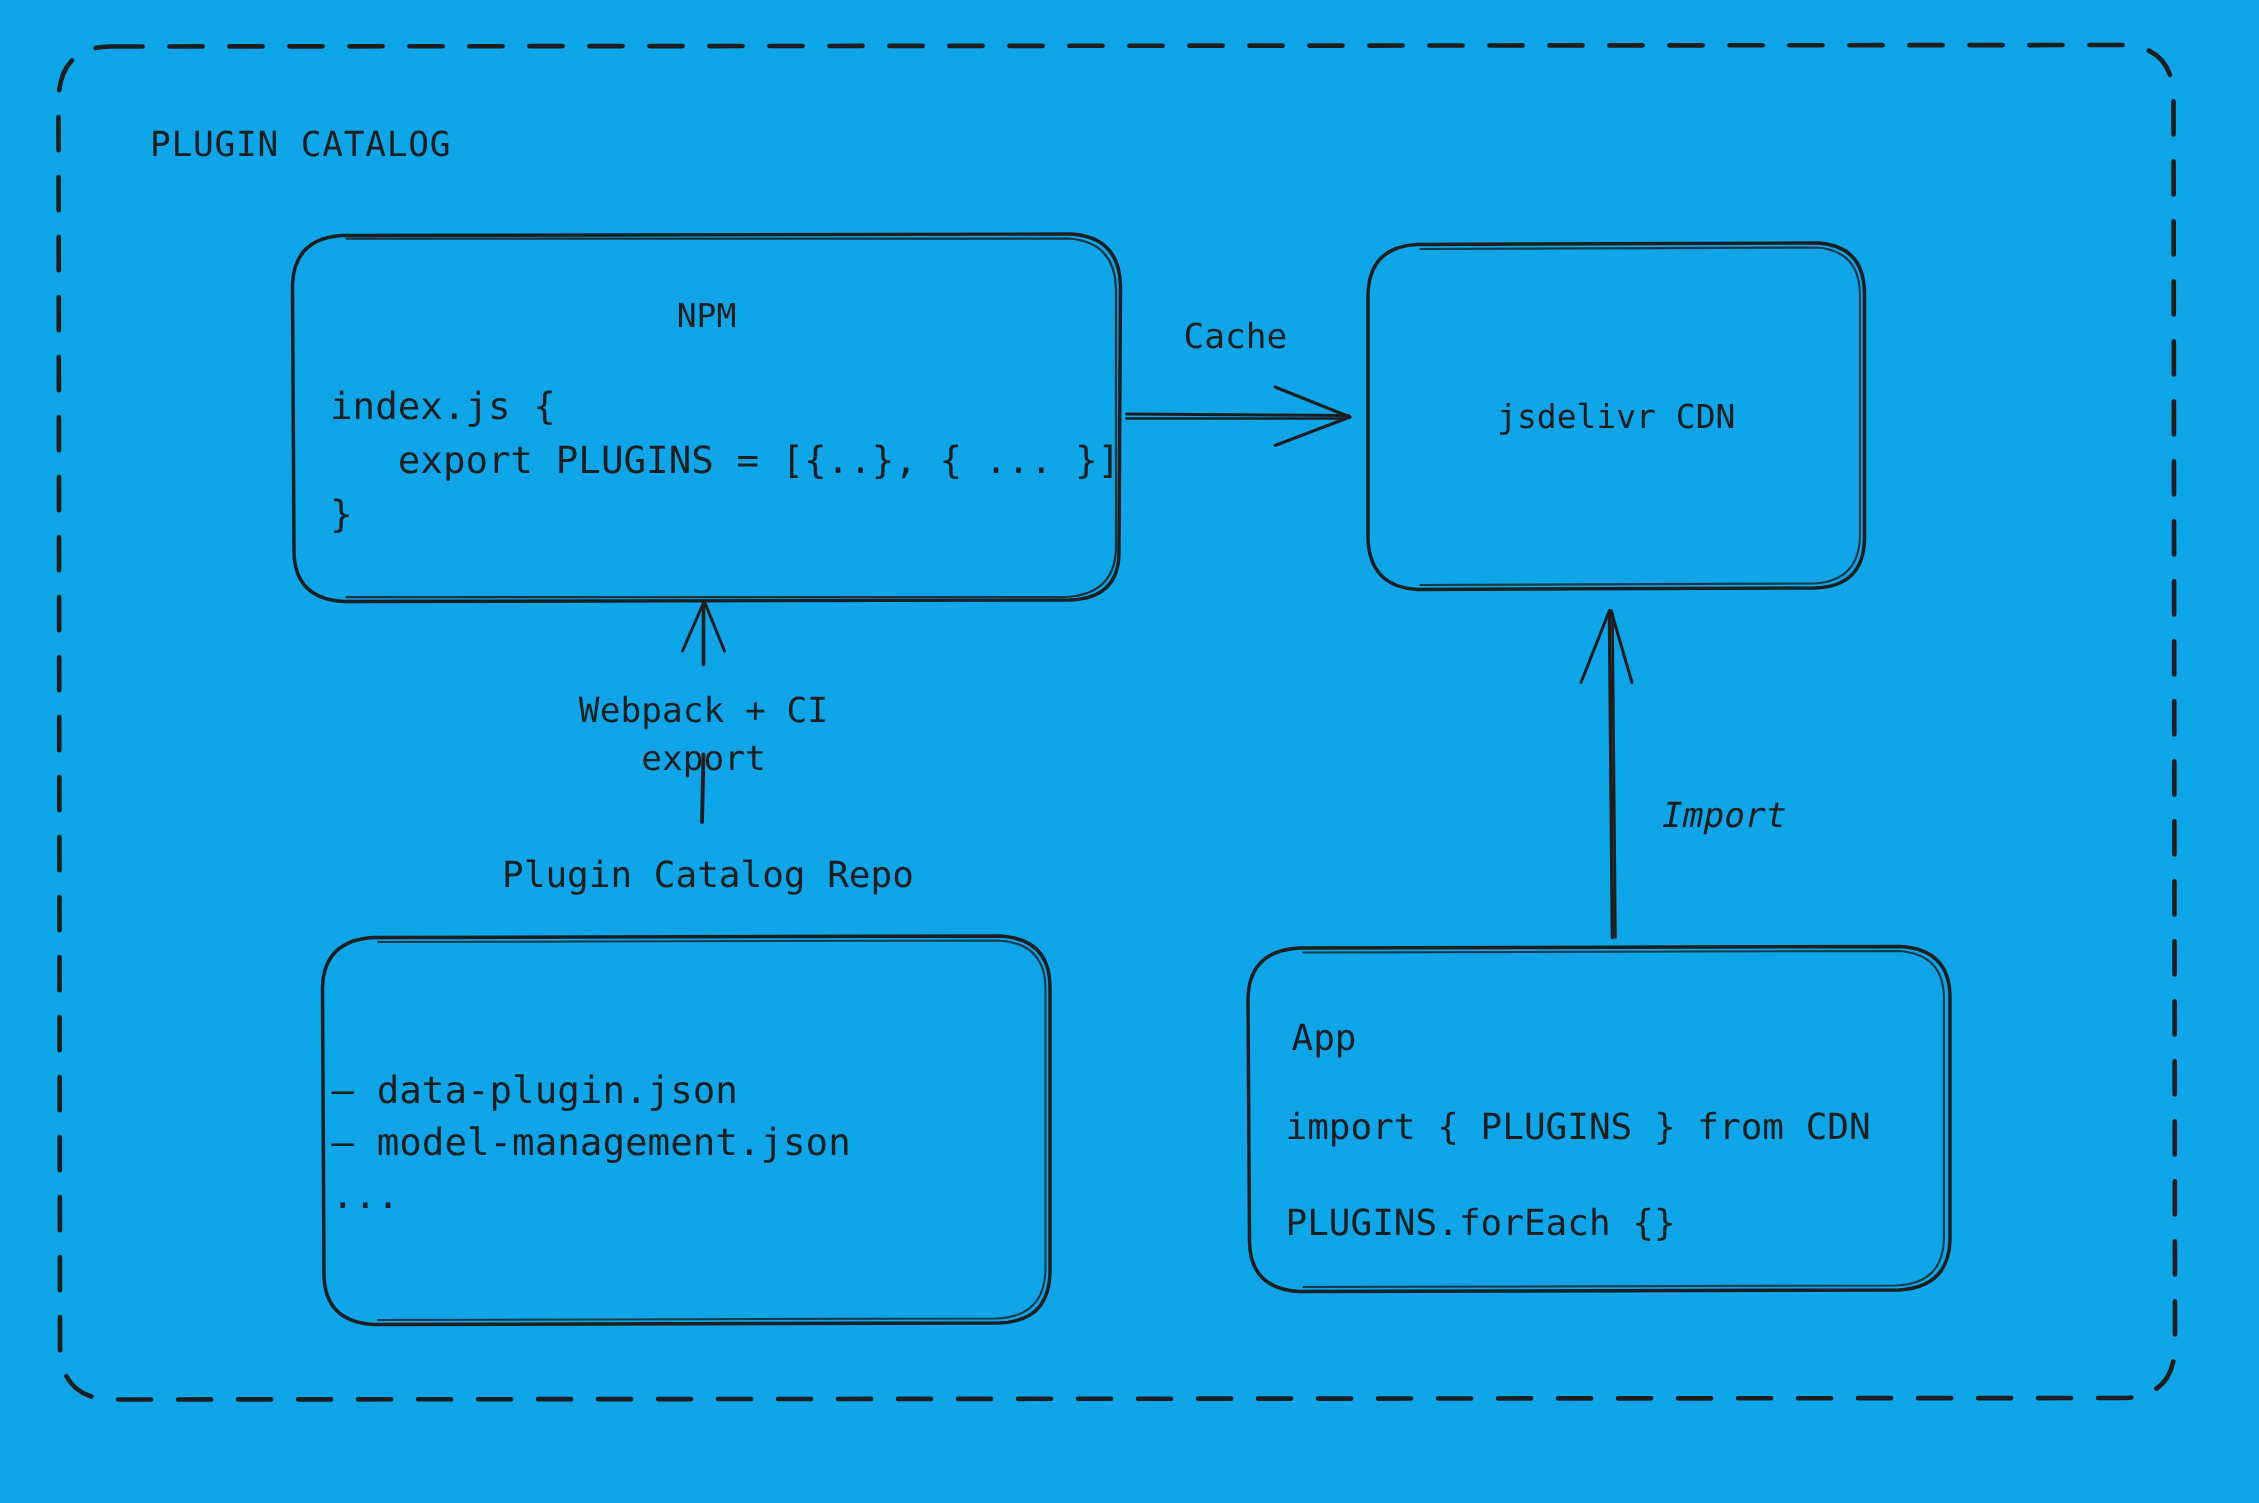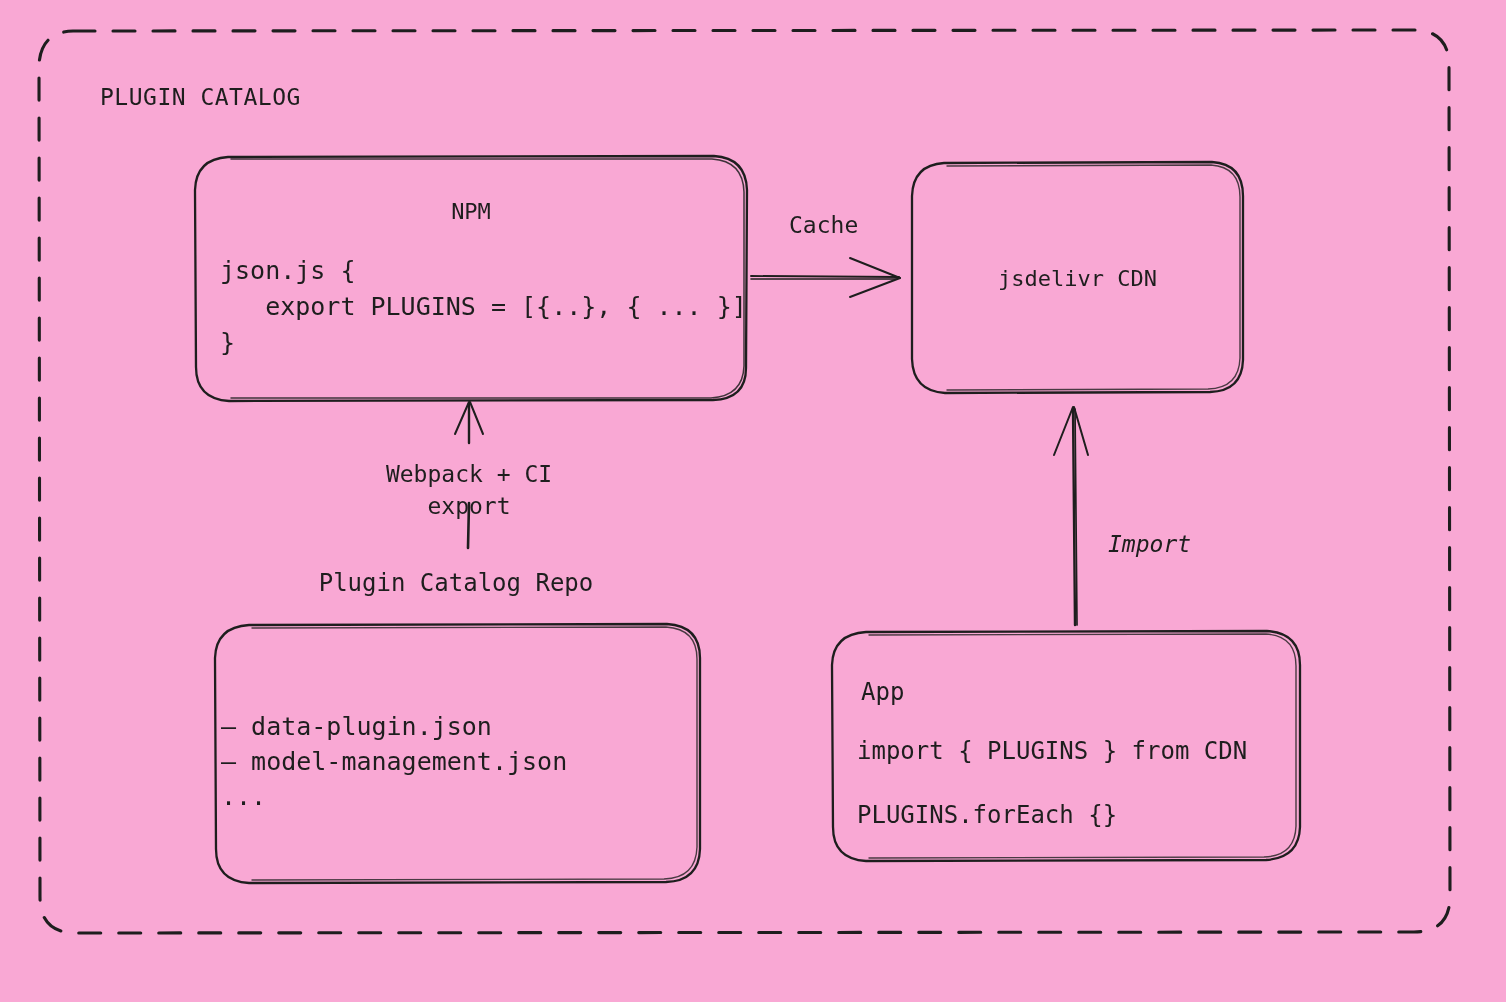--- a/index.html
+++ b/index.html
@@ -11,21 +11,21 @@
   body {
     width: 1506px;
     height: 1002px;
     overflow: hidden;
     font-family: "DejaVu Sans Mono", "Liberation Mono", monospace;
   }
   #canvas {
     position: relative;
     width: 1506px;
     height: 1002px;
-    background: #f9a8d4;
+    background: #0ea5e9;
   }
   svg#sketch {
     position: absolute;
     left: 0;
     top: 0;
     width: 1506px;
     height: 1002px;
   }
   .stroke {
     fill: none;
@@ -177,32 +177,32 @@
       <path class="stroke" stroke-width="2.0" d="M 1054 455 L 1073 407"></path>
       <path class="stroke" stroke-width="2.0" d="M 1088 455 L 1074 407"></path>
     </g>
 
   </svg>
 
   <div class="txt t-section-title" style="left:100px; top:82px;">PLUGIN CATALOG</div>
 
   <div class="txt t-box-title center" style="left:195px; top:197px; width:552px;">NPM</div>
 
-  <div class="txt t-code" style="left:220px; top:253px;">json.js {</div>
+  <div class="txt t-code" style="left:220px; top:253px;">index.js {</div>
   <div class="txt t-code" style="left:220px; top:289px;">   export PLUGINS = [{..}, { ... }]</div>
   <div class="txt t-code" style="left:220px; top:325px;">}</div>
 
   <div class="txt t-box-title center" style="left:912px; top:264px; width:331px;">jsdelivr CDN</div>
 
   <div class="txt t-label" style="left:789px; top:200px;">Cache</div>
 
   <div class="txt t-label center" style="left:349px; top:449px; width:240px;">Webpack + CI</div>
   <div class="txt t-label center" style="left:349px; top:481px; width:240px;">export</div>
 
-  <div class="txt t-caption center" style="left:213px; top:568px; width:486px;">Plugin Catalog Repo</div>
+  <div class="txt t-caption center" style="left:229px; top:568px; width:486px;">Plugin Catalog Repo</div>
 
   <div class="txt t-code" style="left:221px; top:709px;">– data-plugin.json</div>
   <div class="txt t-code" style="left:221px; top:744px;">– model-management.json</div>
   <div class="txt t-code" style="left:221px; top:779px;">...</div>
 
   <div class="txt t-label" style="left:1108px; top:519px;font-style:italic;">Import</div>
 
   <div class="txt t-app-line" style="left:861px; top:680px;">App</div>
   <div class="txt t-app-line" style="left:857px; top:739px;">import { PLUGINS } from CDN</div>
   <div class="txt t-app-line" style="left:857px; top:803px;">PLUGINS.forEach {}</div>

